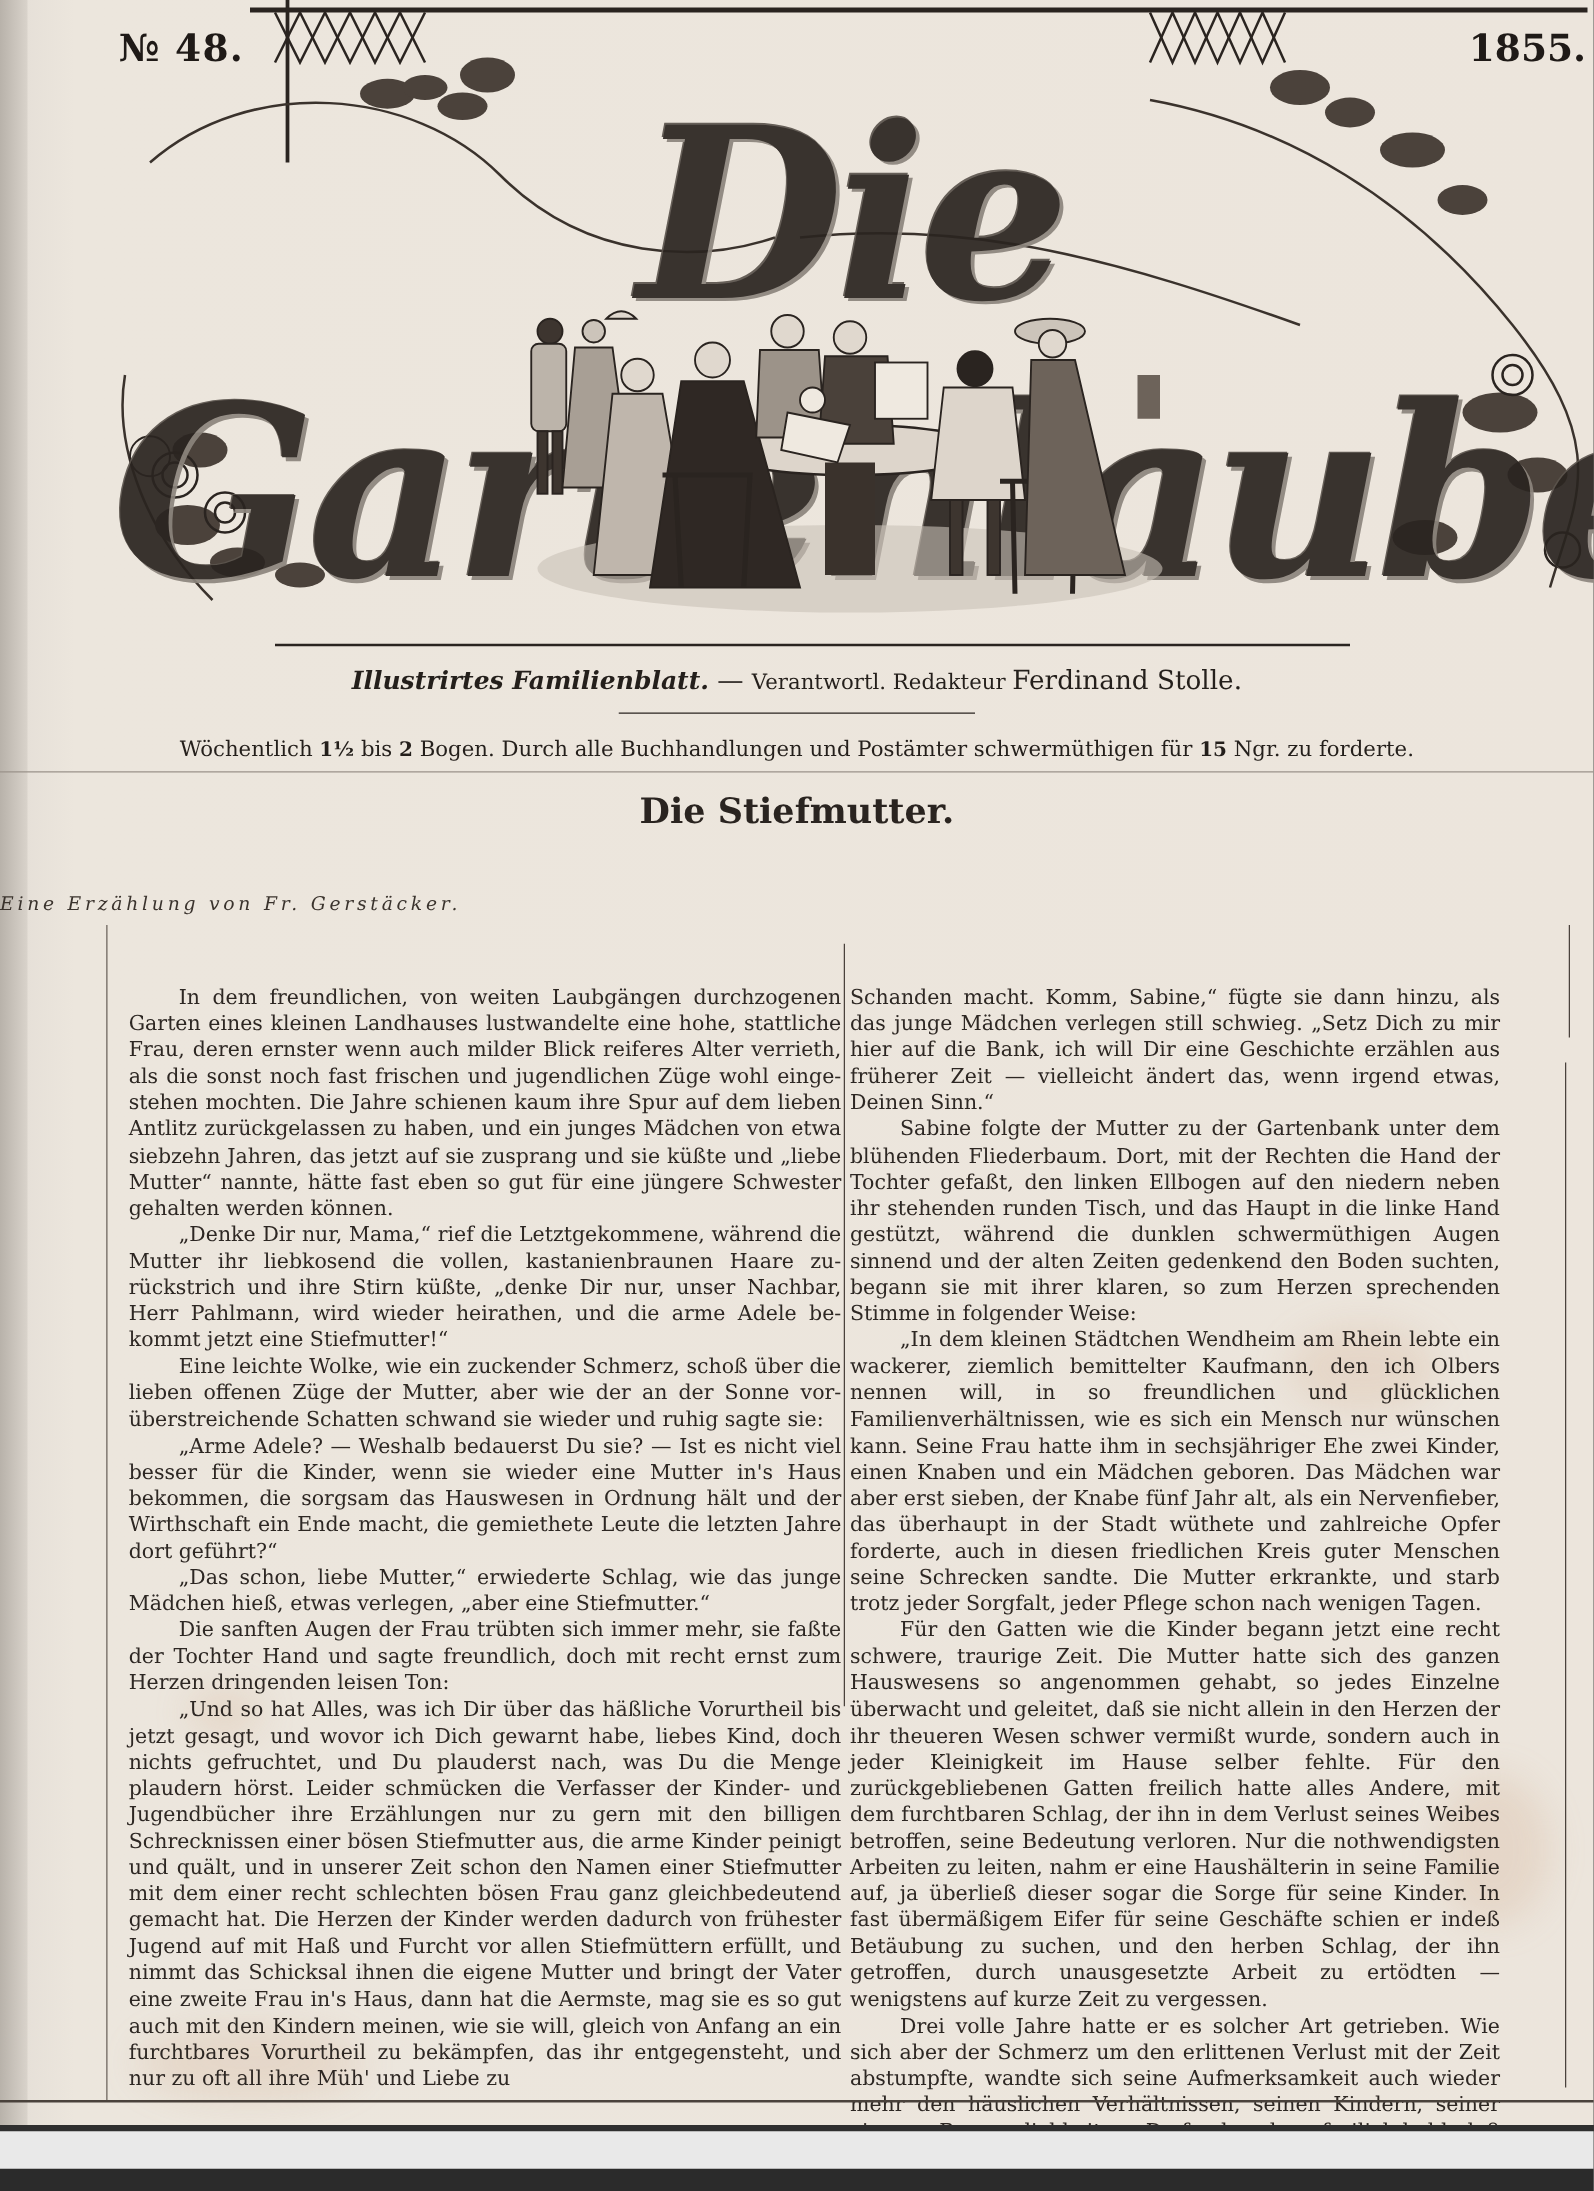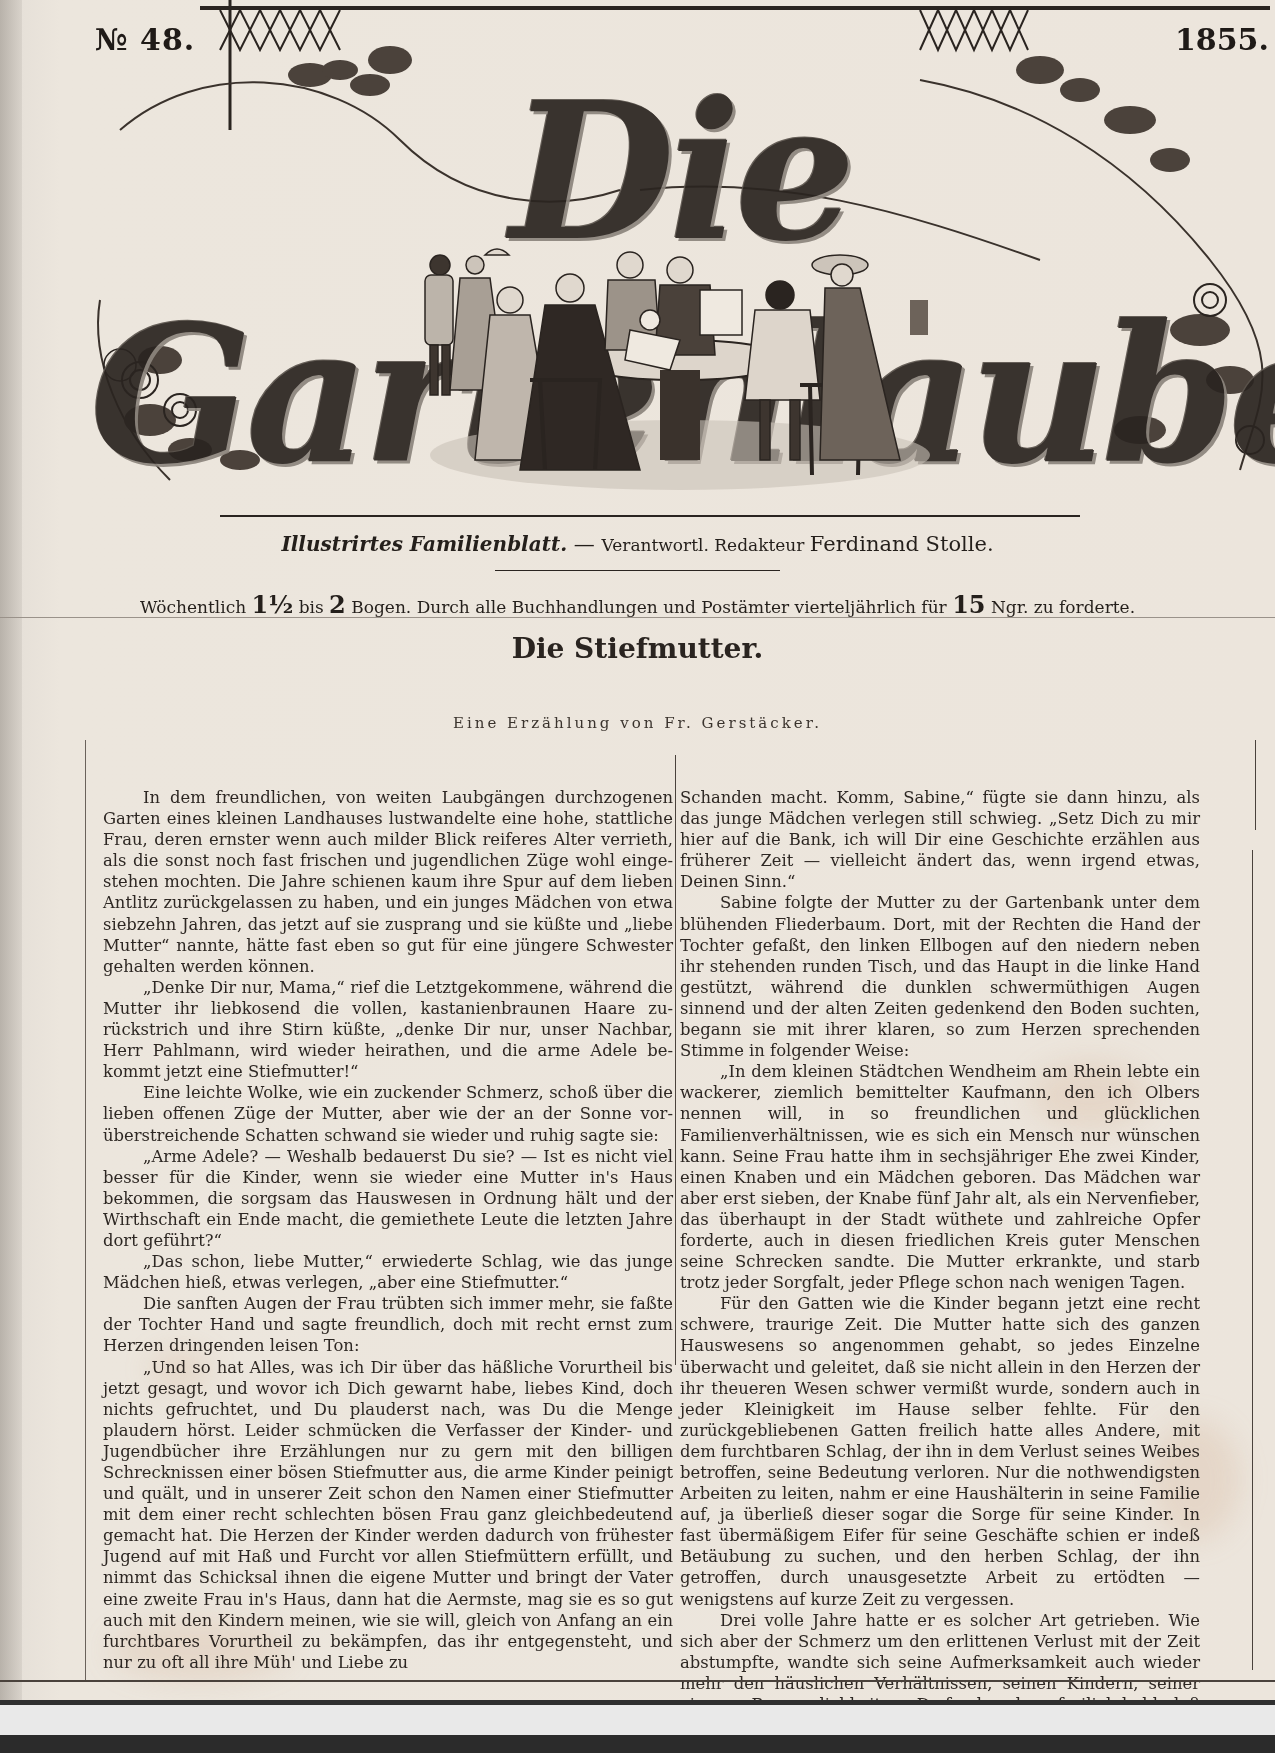--- a/index.html
+++ b/index.html
@@ -30,24 +30,24 @@
     font-style:italic; opacity:0.92;
     text-shadow: 3px 3px 0 #8c857d, -1px -1px 0 #5b544d;
   }
 
   .rule { position:absolute; background:#2a2420; }
   .subtitle { position:absolute; left:0; width:1275px; text-align:center; top:532px; font-size:21px; color:#241f1b; }
   .subtitle .big { font-weight:bold; font-style:italic; font-size:20px; }
   .subtitle .small { font-size:17px; }
   .subtitle .bold { font-weight:normal; }
   .pricing { position:absolute; left:0; width:1275px; text-align:center; top:590px; font-size:17px; color:#241f1b; }
-  .pricing b { font-size:24px; }
+  .pricing b { font-size:16px; }
 
   .article-title { position:absolute; left:0; width:1275px; text-align:center; top:632px; font:bold 28px "DejaVu Serif", serif; color:#2a2420; }
-  .byline { position:absolute; left:0; width:1275px; text-align:center; top:714px; font-size:15px; letter-spacing:3px; color:#3a332d; }
+  .byline { position:absolute; left:0; width:1275px; top:714px; font-size:15px; letter-spacing:3px; color:#3a332d; font-style:italic; }
 
   .col { position:absolute; top:757px; font-size:16.4px; line-height:21.1px; color:#2d2723; text-align:justify; hyphens:manual;margin-top:30px; }
   .col p { margin:0; text-indent:40px; }
   .col p.noindent { text-indent:0; }
   .col1 { left:103px; width:570px; }
   .col2 { left:680px; width:520px; }
   .col-divider { position:absolute; left:675px; top:755px; width:1px; height:610px; background:#4a423c; }
   .frame-right1 { position:absolute; left:1255px; top:740px; width:1px; height:90px; background:#4a423c; }
   .frame-right2 { position:absolute; left:1252px; top:850px; width:1px; height:820px; background:#4a423c; }
   .frame-left { position:absolute; left:85px; top:740px; width:1px; height:940px; background:#6a625b; }
@@ -171,21 +171,21 @@
 
   <div class="rule" style="left:220px;top:515px;width:860px;height:2px;"></div>
   <div class="rule" style="left:495px;top:570px;width:285px;height:1px;"></div>
   <div class="rule" style="left:0;top:617px;width:1275px;height:1px;background:#9a928a;"></div>
 
   <div class="subtitle">
     <span class="big">Illustrirtes Familienblatt.</span><span> — </span><span class="small">Verantwortl. Redakteur </span><span class="bold">Ferdinand Stolle.</span>
   </div>
 
   <div class="pricing">
-    <span>Wöchentlich </span><b>1½</b><span> bis </span><b>2</b><span> Bogen.  Durch alle Buchhandlungen und Postämter vierteljährlich für </span><b>15</b><span> Ngr. zu forderte.</span>
+    <span>Wöchentlich </span><b>1½</b><span> bis </span><b>2</b><span> Bogen.  Durch alle Buchhandlungen und Postämter schwermüthigen für </span><b>15</b><span> Ngr. zu forderte.</span>
   </div>
 
   <div class="article-title">Die Stiefmutter.</div>
   <div class="byline">Eine Erzählung von Fr. Gerstäcker.</div>
 
   <div class="frame-left"></div>
   <div class="col-divider"></div>
   <div class="frame-right1"></div>
   <div class="frame-right2"></div>
 

